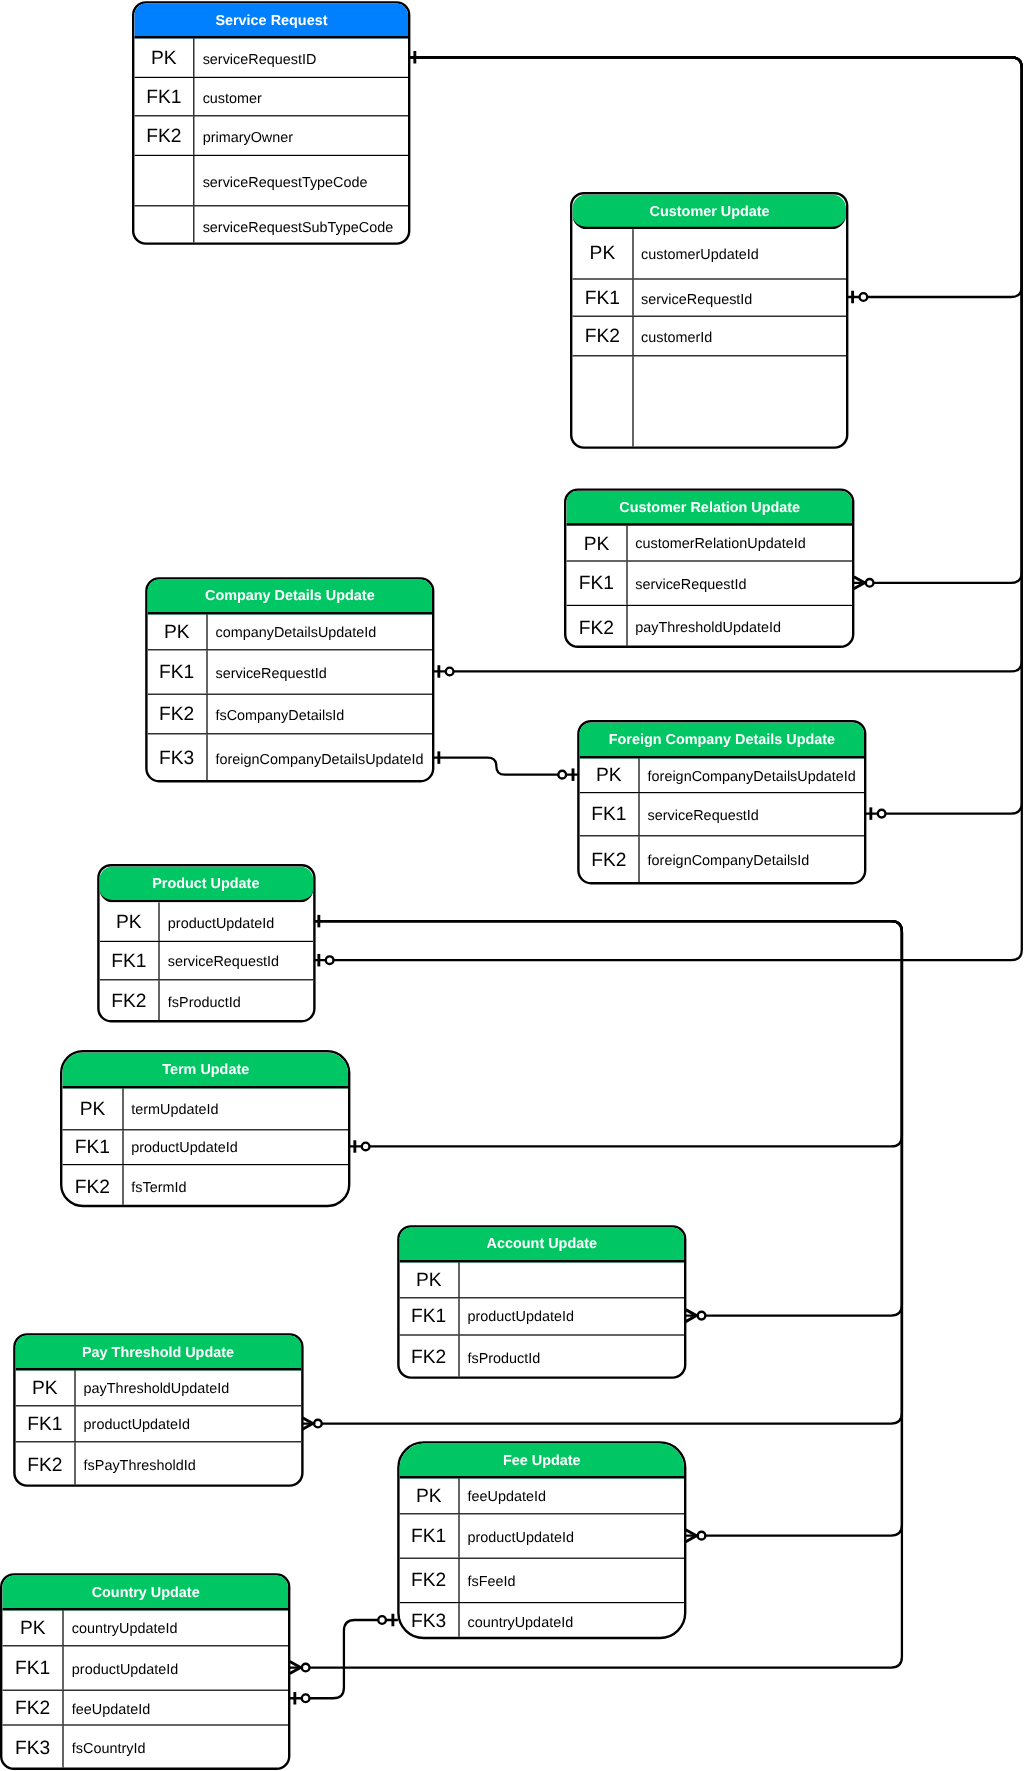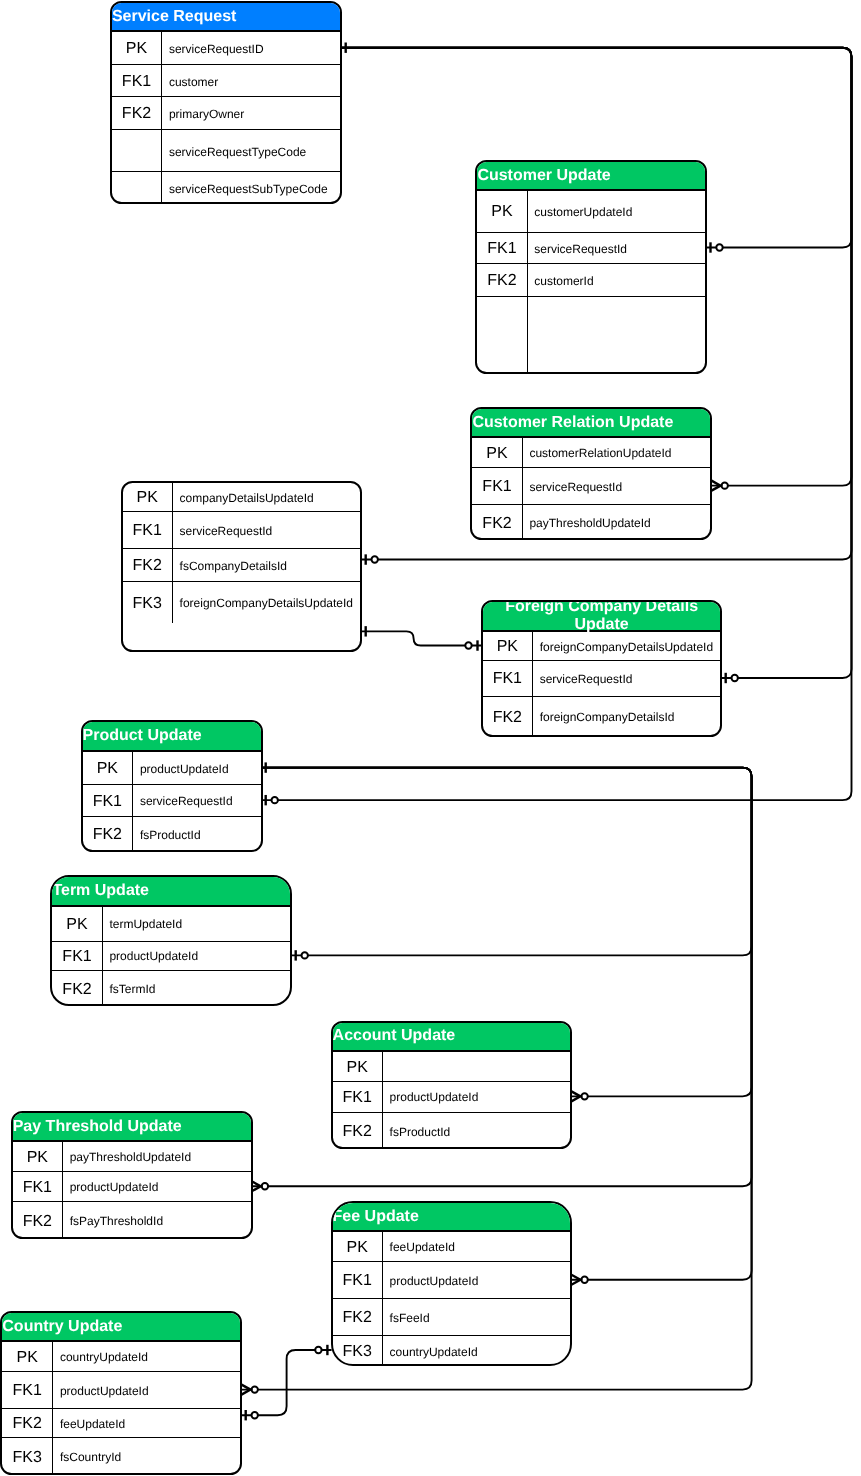--- a/index.html
+++ b/index.html
@@ -6,22 +6,22 @@
   html,body{margin:0;padding:0;background:#ffffff;}
   body{width:861px;height:1476px;position:relative;overflow:hidden;
        font-family:"Liberation Sans",sans-serif;-webkit-font-smoothing:antialiased;-moz-osx-font-smoothing:grayscale;text-rendering:geometricPrecision;}
   #diagram{position:absolute;left:0;top:0;width:861px;height:1476px;background:#fff;}
   svg#links{position:absolute;left:0;top:0;width:861px;height:1476px;overflow:visible;}
   svg#links path.link{fill:none;stroke:#000;stroke-width:1.9;}
   svg#links line.crow,svg#links path.crow{fill:none;stroke:#000;stroke-width:2.4;}
   svg#links circle.cnode{fill:#fff;stroke:#000;stroke-width:2.0;}
   .entity{position:absolute;box-sizing:border-box;border:2px solid #000;border-radius:11px;
           background:#fff;overflow:hidden;}
-  .ehdr{box-sizing:border-box;width:100%;color:#fff;font-weight:bold;font-size:16px;
-        text-align:center;display:flex;align-items:center;justify-content:flex-start;
+  .ehdr{box-sizing:border-box;width:100%;color:#fff;font-weight:bold;font-size:12px;
+        text-align:center;display:flex;align-items:center;justify-content:center;
         border-bottom:2px solid #000;}
   .entity.blue .ehdr{background:#007FFF;}
   .entity.green .ehdr{background:#00C763;}
   .erow{box-sizing:border-box;display:flex;width:100%;border-bottom:1.6px solid #000;}
   .erow:last-child{border-bottom:none;}
   .ekey{box-sizing:border-box;display:flex;align-items:center;justify-content:center;
         flex:0 0 auto;font-size:16px;border-right:1.6px solid #000;color:#000;}
   .ekey>span,.eval>span{position:relative;top:1px;display:block;}
   .eval{box-sizing:border-box;display:flex;align-items:center;padding-left:6.7px;padding-right:2px;
         font-size:12px;color:#000;line-height:14.8px;flex:1 1 auto;}
@@ -138,21 +138,21 @@
   <div class="erow" style="height:31.9px;">
         <div class="ekey" style="width:50.3px;">
           <span></span>
         </div>
         <div class="eval">
           <span>serviceRequestSubTypeCode</span>
         </div>
       </div>
 </div>
 <div class="entity green" style="left:475.4px;top:160.3px;width:231.9px;height:214.2px;border-radius:11.5px;">
-  <div class="ehdr" style="height:28.7px;">
+  <div class="ehdr" style="height:28.7px;border-radius:12px;">
         <span>Customer Update</span>
       </div>
   <div class="erow" style="height:41.6px;">
         <div class="ekey" style="width:50.2px;">
           <span>PK</span>
         </div>
         <div class="eval">
           <span>customerUpdateId</span>
         </div>
       </div>
@@ -201,20 +201,23 @@
   <div class="erow" style="height:35.4px;">
         <div class="ekey" style="width:50.3px;">
           <span>FK2</span>
         </div>
         <div class="eval">
           <span>payThresholdUpdateId</span>
         </div>
       </div>
 </div>
 <div class="entity green" style="left:120.6px;top:480.6px;width:241.9px;height:171.9px;border-radius:11.5px;">
+  <div class="ehdr" style="height:29.7px;">
+        <span>Company Details Update</span>
+      </div>
   <div class="erow" style="height:29.7px;">
         <div class="ekey" style="width:50.3px;">
           <span>PK</span>
         </div>
         <div class="eval">
           <span>companyDetailsUpdateId</span>
         </div>
       </div>
   <div class="erow" style="height:37.1px;">
         <div class="ekey" style="width:50.3px;">
@@ -264,21 +267,21 @@
   <div class="erow" style="height:40.0px;">
         <div class="ekey" style="width:50.3px;">
           <span>FK2</span>
         </div>
         <div class="eval">
           <span>foreignCompanyDetailsId</span>
         </div>
       </div>
 </div>
 <div class="entity green" style="left:80.5px;top:720.1px;width:182.0px;height:131.9px;border-radius:11.5px;">
-  <div class="ehdr" style="height:29.8px;">
+  <div class="ehdr" style="height:29.8px;border-radius:11px;">
         <span>Product Update</span>
       </div>
   <div class="erow" style="height:33.4px;">
         <div class="ekey" style="width:50.7px;">
           <span>PK</span>
         </div>
         <div class="eval">
           <span>productUpdateId</span>
         </div>
       </div>

